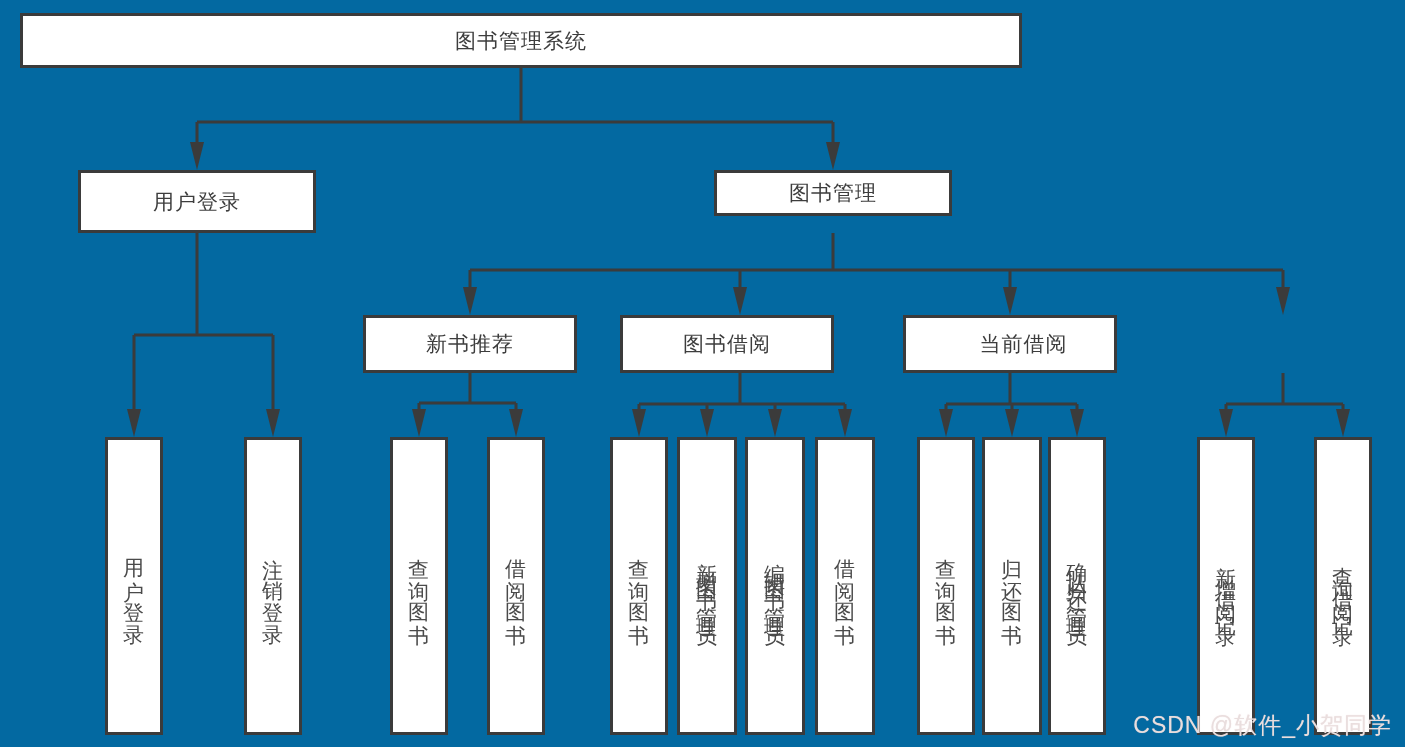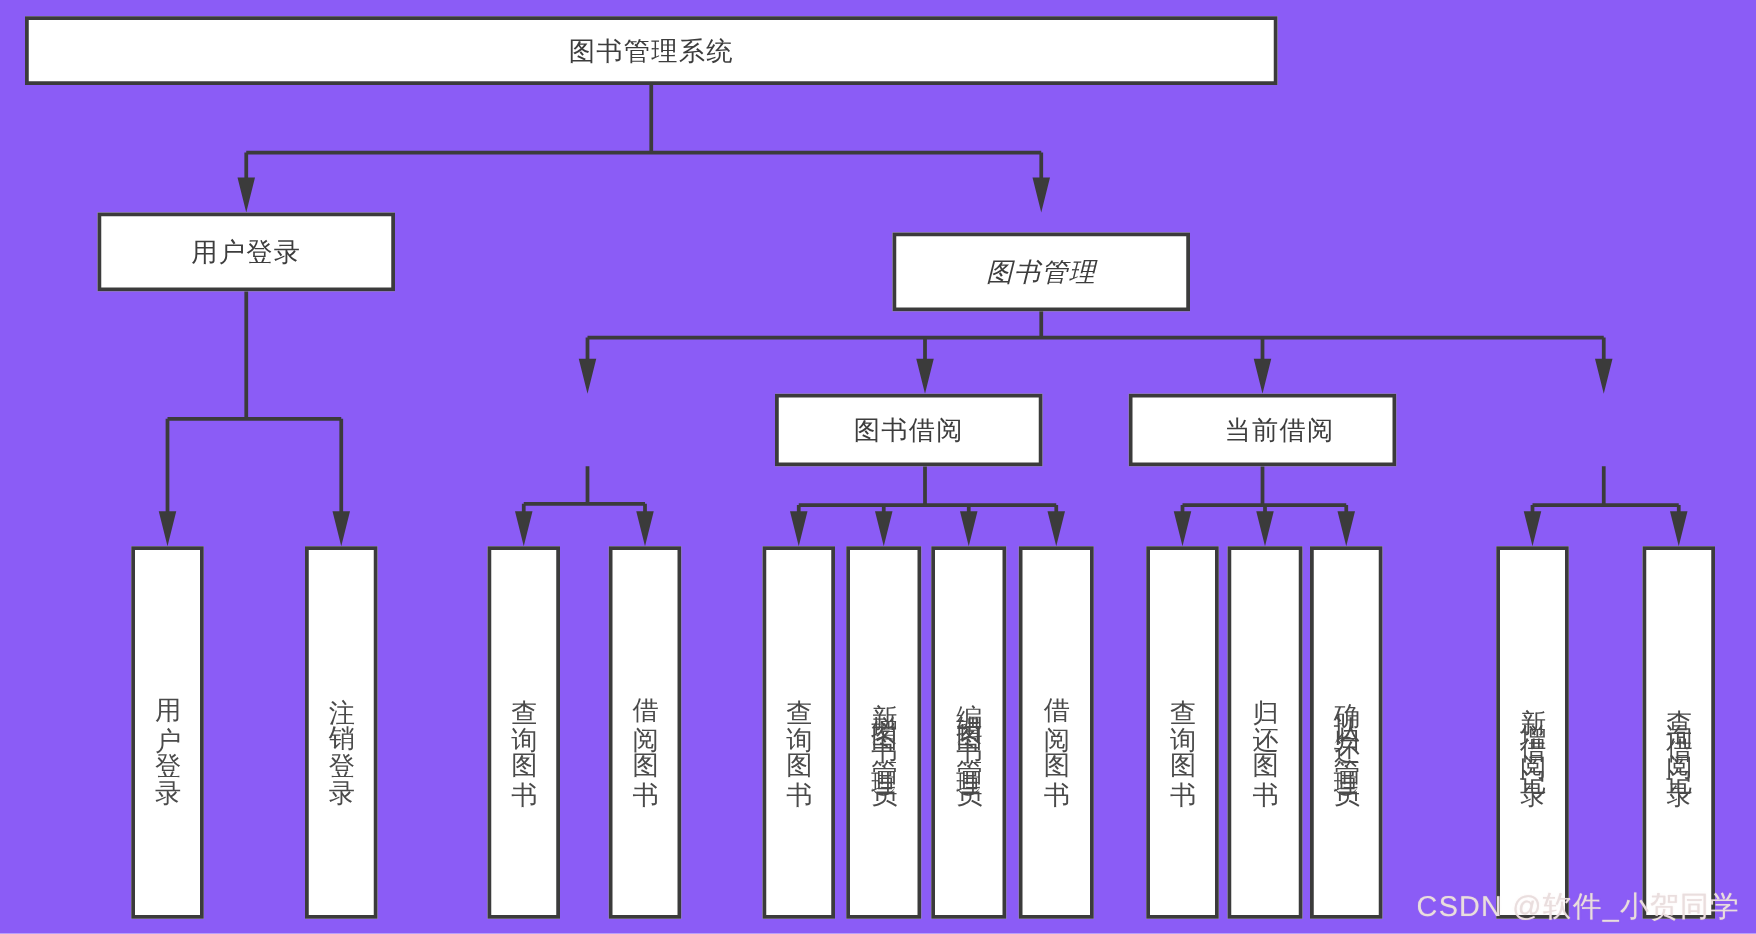--- a/index.html
+++ b/index.html
@@ -1,17 +1,17 @@
 <!DOCTYPE html>
 <html><head>
 <meta charset="utf-8">
 <style>
   html,body{margin:0;padding:0;background:#ffffff;}
   .canvas{
-    position:relative;width:1405px;height:747px;background:#8b5cf6;
+    position:relative;width:1405px;height:747px;background:#0369a1;
     font-family:"Liberation Sans",sans-serif;overflow:hidden;
   }
   .wires{position:absolute;left:0;top:0;width:1405px;height:747px;}
   .wires path{stroke:#3b3b3b;stroke-width:3;fill:none;}
   .wires polygon{fill:#3b3b3b;stroke:none;}
   .node{
     position:absolute;box-sizing:border-box;background:#ffffff;
     border:3px solid #3b3b3b;display:flex;align-items:center;justify-content:center;
     color:#3d3d3d;font-size:21px;letter-spacing:1px;
   }
@@ -20,21 +20,21 @@
     border:3px solid #3b3b3b;display:flex;align-items:center;justify-content:center;
     color:#4a4a4a;font-size:21px;top:437px;height:298px;
   }
   .vtext{writing-mode:vertical-rl;text-orientation:mixed;line-height:1;}
   .sp4{letter-spacing:22px;}
   .sp6{letter-spacing:12px;}
   .sp9{letter-spacing:9px;}
   
   .n-root{left:20px;top:13px;width:1002px;height:55px;}
   .n-l2a{left:78px;top:170px;width:238px;height:63px;}
-  .n-l2b{left:714px;top:186px;width:238px;height:63px;font-style:italic;}
+  .n-l2b{left:714px;top:170px;width:238px;height:46px;}
   .n-l3a{left:363px;top:315px;width:214px;height:58px;}
   .n-l3b{left:620px;top:315px;width:214px;height:58px;}
   .n-l3c{left:903px;top:315px;width:214px;height:58px;padding-left:27px;}
   .n-l3d{left:1176px;top:315px;width:214px;height:58px;}
   .lf-a1{left:105px;width:58px;}  .lf-a2{left:244px;width:58px;}
   .lf-b1{left:390px;width:58px;}  .lf-b2{left:487px;width:58px;}
   .lf-c1{left:610px;width:58px;}  .lf-c2{left:677px;width:60px;}
   .lf-c3{left:745px;width:60px;}  .lf-c4{left:815px;width:60px;}
   .lf-d1{left:917px;width:58px;}  .lf-d2{left:982px;width:60px;}
   .lf-d3{left:1048px;width:58px;}
@@ -104,20 +104,23 @@
     <span>图书管理系统</span>
   </div>
 
   <div class="node n-l2a">
     <span>用户登录</span>
   </div>
   <div class="node n-l2b">
     <span>图书管理</span>
   </div>
 
+  <div class="node n-l3a">
+    <span>新书推荐</span>
+  </div>
   <div class="node n-l3b">
     <span>图书借阅</span>
   </div>
   <div class="node n-l3c">
     <span>当前借阅</span>
   </div>
 
   <div class="leaf lf-a1">
     <span class="vtext sp4">用户登录</span>
   </div>

